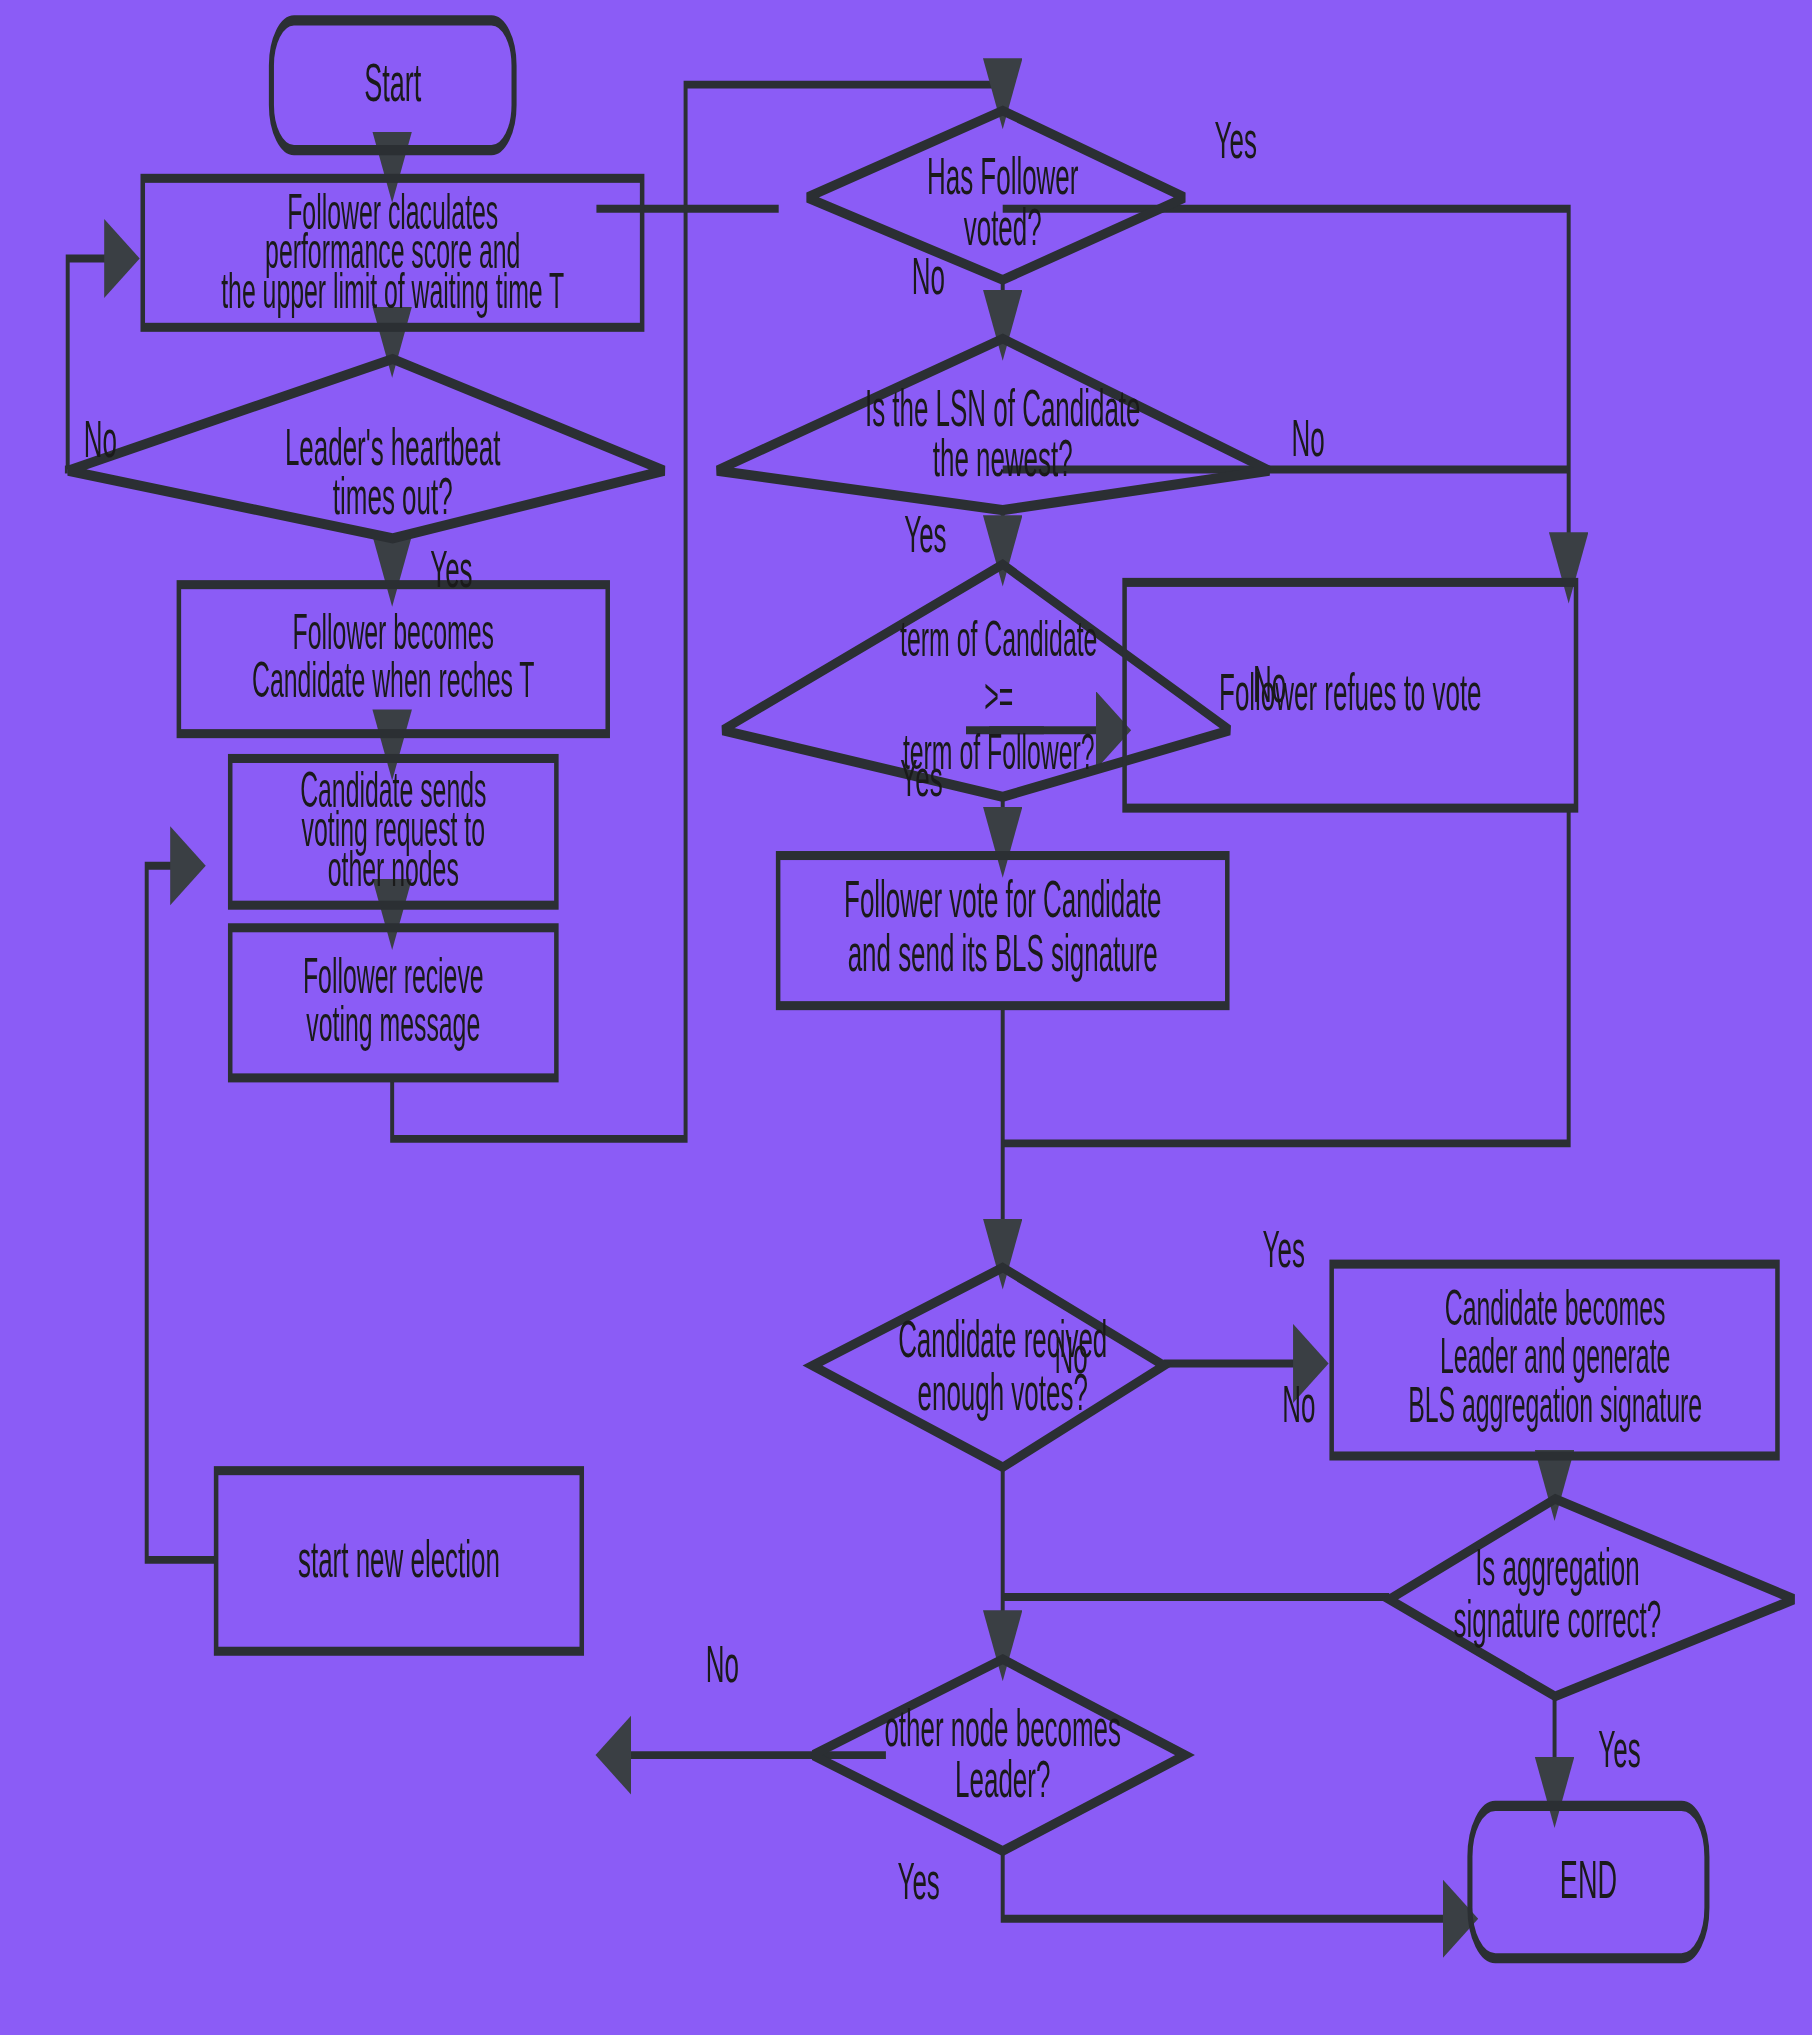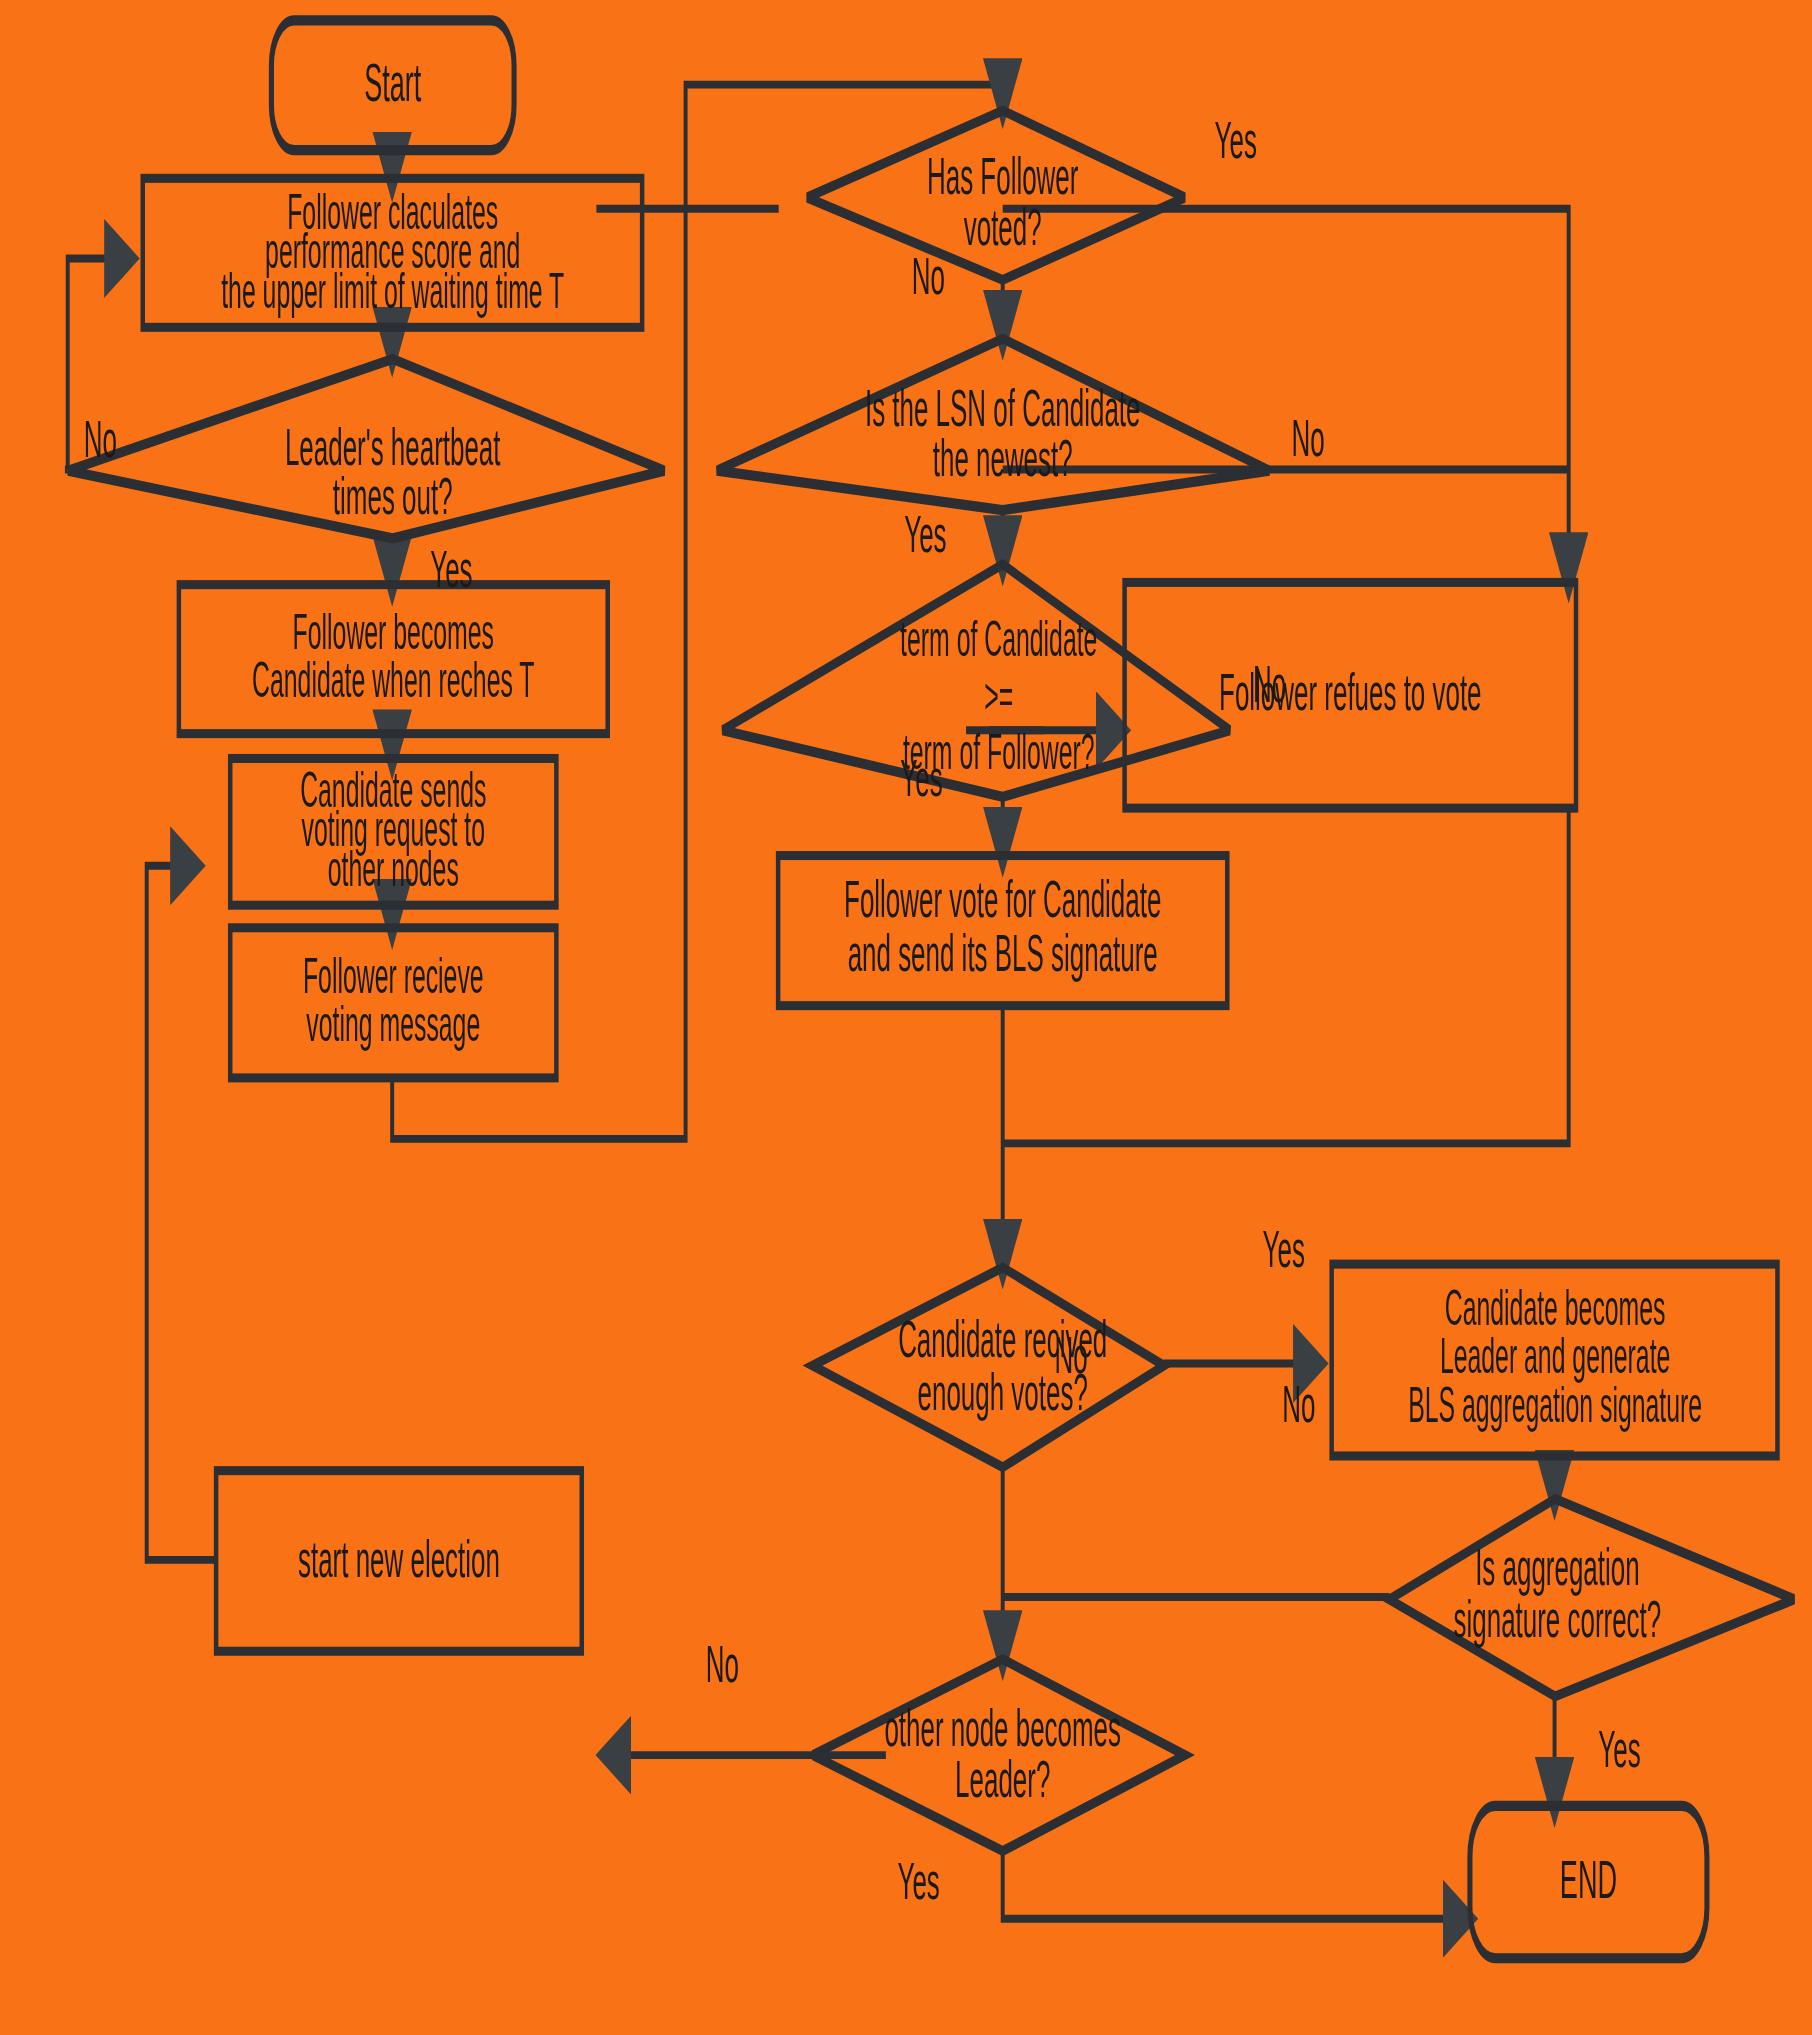--- a/index.html
+++ b/index.html
@@ -1,17 +1,17 @@
 <!DOCTYPE html>
 <html style="font-size:9px"><head>
 <meta charset="utf-8">
 <style>
   html,body{margin:0;padding:0;background:#ffffff;}
   body{font-family:"Liberation Sans",sans-serif;}
-  #stage{position:relative;width:1813px;height:2035px;background:#f97316;}
+  #stage{position:relative;width:1813px;height:2035px;background:#8b5cf6;}
   svg{display:block;}
   .node-text{font-family:"Liberation Sans",sans-serif;fill:#1a1a1a;text-anchor:middle;dominant-baseline:middle;}
   .lbl{font-family:"Liberation Sans",sans-serif;fill:#1a1a1a;text-anchor:middle;dominant-baseline:middle;font-size:46px;}
   .shape-fill-term{fill:#d0d0d0;}
   .shape-fill-plain{fill:#ffffff;}
   .stroke-main{stroke:#2b2f33;fill:none;}
   .edge{stroke:#2b2f33;fill:none;stroke-width:7;}
   .arrowhead{fill:#3a3f44;stroke:none;}
 </style>
 </head>

